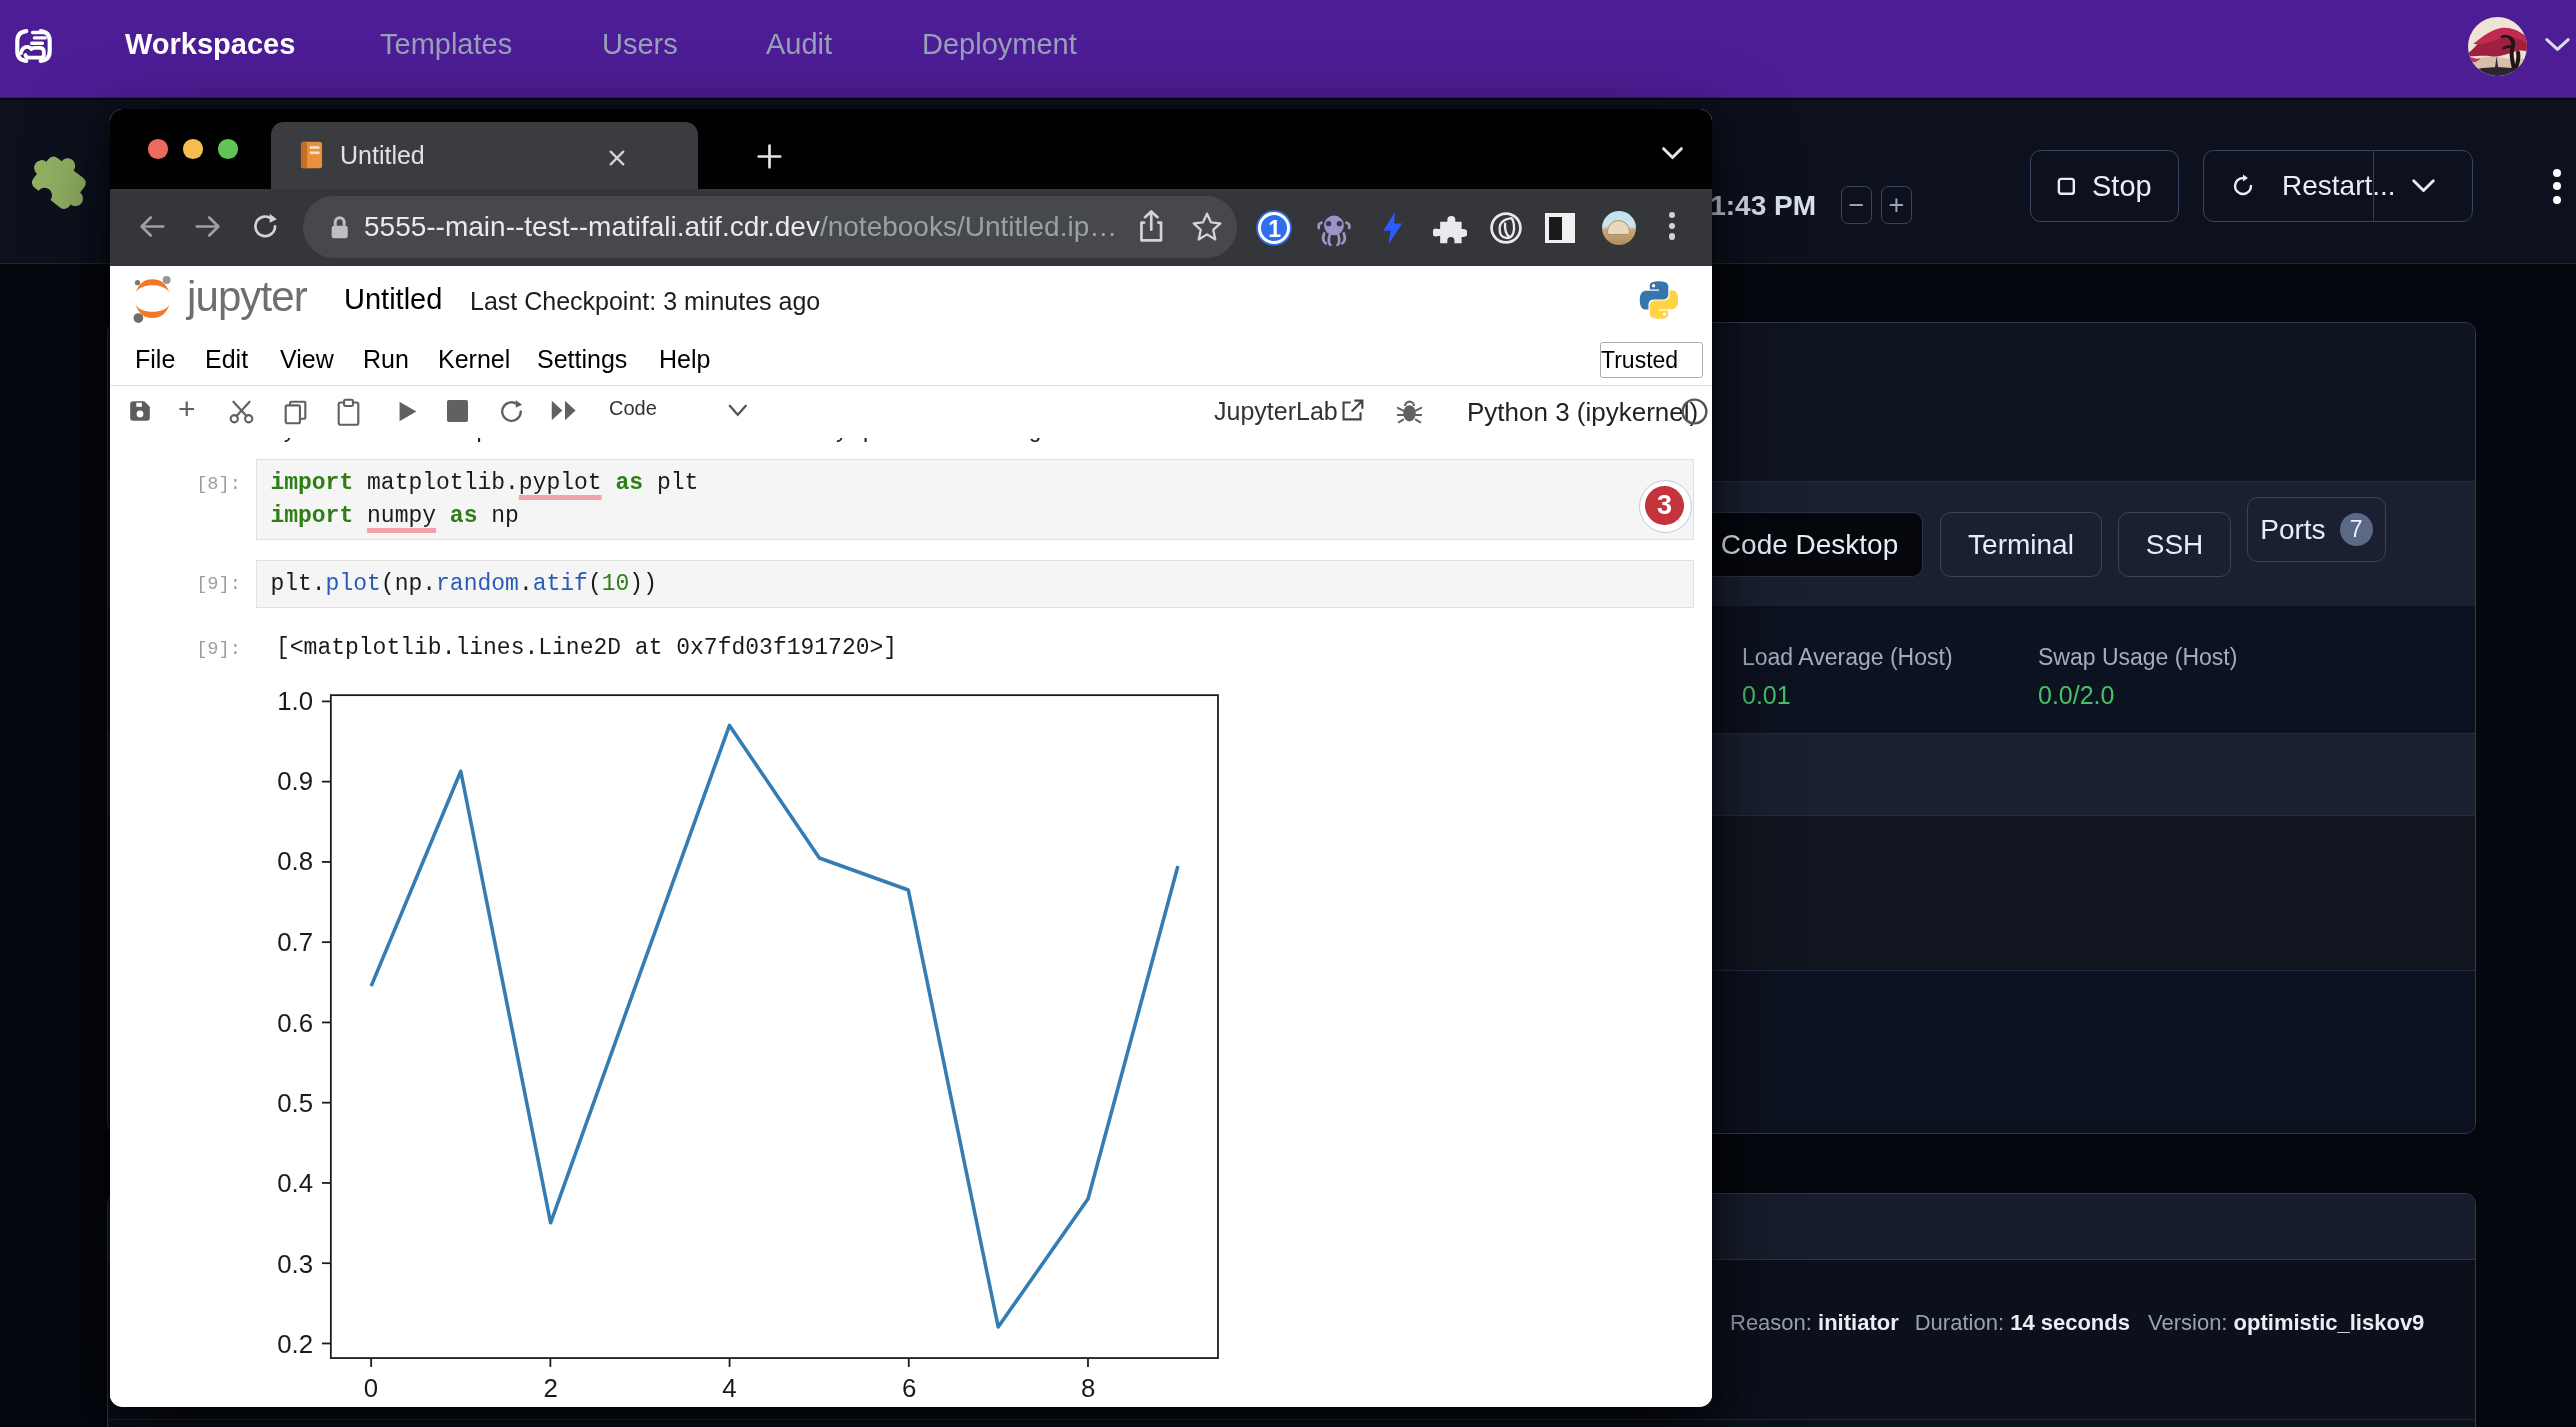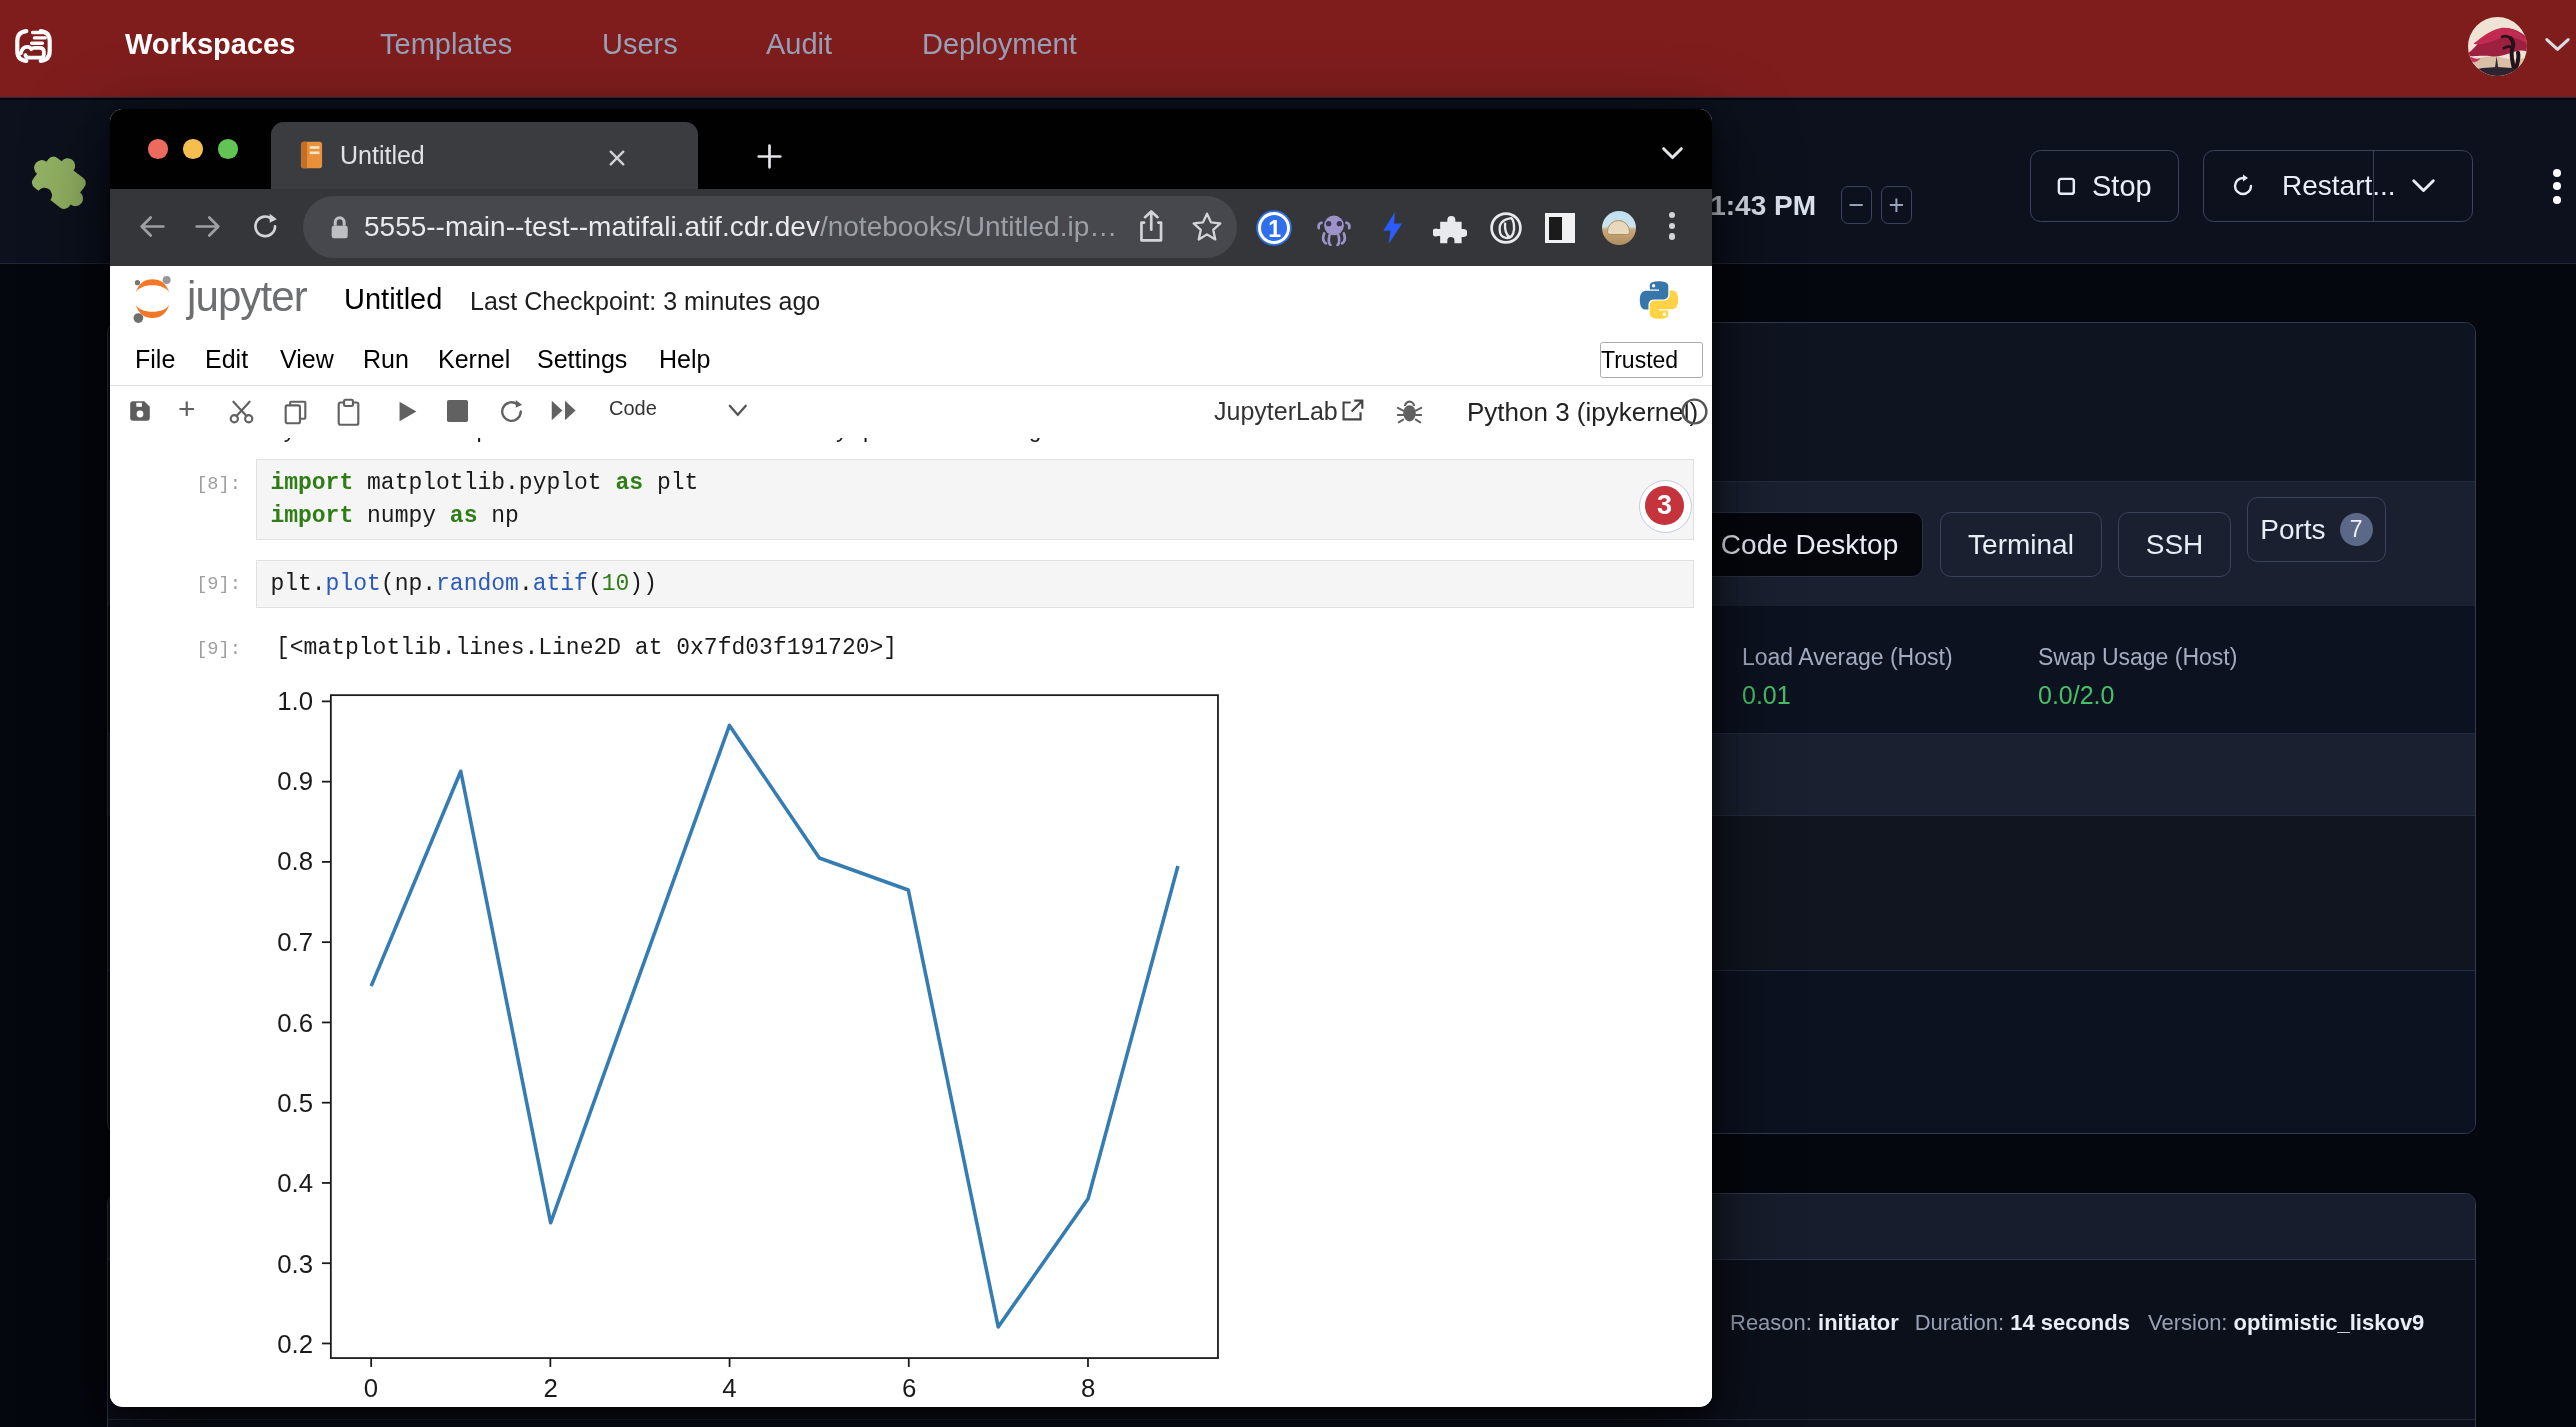--- a/index.html
+++ b/index.html
@@ -1,20 +1,20 @@
 <!DOCTYPE html>
 <html style="font-size:14.2px"><head>
 <meta charset="utf-8">
 <style>
   * { margin:0; padding:0; box-sizing:border-box; }
   html,body { width:2576px; height:1428px; overflow:hidden; background:#04070e;
     font-family:"Liberation Sans", sans-serif; }
   
   #nav { position:absolute; left:0; top:0; width:2576px; height:98px;
-    background:#7f1d1d; border-bottom:1.8px solid #252d40;text-decoration:underline; }
+    background:#4c1d95; border-bottom:1.8px solid #252d40;text-decoration:underline; }
   #nav .item { position:absolute; top:0; height:89px; line-height:89px;
     font-size:29px; color:#96a1b8; }
   #nav .item.active { color:#ffffff; font-weight:bold; }
   
   #band { position:absolute; left:0; top:100px; width:2576px; height:164px;
     background:#0c111d; border-bottom:0.9px solid #20283a; }
   
   #panel1 { position:absolute; left:107px; top:322px; width:2369px; height:812px;
     background:#0f1421; border:0.9px solid #313b54; border-radius:10.7px; overflow:hidden; }
   #panel2 { position:absolute; left:107px; top:1193px; width:2369px; height:267px;
@@ -41,21 +41,21 @@
   #jtoolbar { position:absolute; left:0; top:277px; width:1602px; height:53px; background:#fff;
     border-bottom:1.8px solid #dedede; }
   #jcontent { position:absolute; left:0; top:329px; width:1602px; height:968px; background:#fff; }
   .cell { position:absolute; left:146px; width:1438px; background:#f5f5f5; border:0.9px solid #e0e0e0; }
   .prompt { position:absolute; width:131px; text-align:right; font-family:"Liberation Mono", monospace;
     font-size:18.7px; color:#9e9e9e; }
   .code { font-family:"Liberation Mono", monospace; font-size:23px; color:#1a1a1a; white-space:pre; }
   .kw { color:#2e7d15; font-weight:bold; }
   .fn { color:#2b5bb8; }
   .num { color:#2e7d15; }
-  .wavy { text-decoration-style:solid; text-decoration-color:#f2a2aa;
+  .wavy { text-decoration:underline; text-decoration-style:solid; text-decoration-color:#f2a2aa;
     text-decoration-thickness:5.3px; text-underline-offset:6.2px; }
 </style>
 </head>
 <body>
 <div id="nav">
   <svg style="position:absolute;left:10.7px;top:28px" width="45" height="36" viewBox="0 0 50 40">
     <path d="M17 3.5 Q7 4.5 7 14.5 L7 25.5 Q7 35.5 17 36.5" fill="none" stroke="#fff" stroke-width="4.6" stroke-linecap="round"></path>
     <path d="M33 3.5 Q43 4.5 43 14.5 L43 25.5 Q43 35.5 33 36.5" fill="none" stroke="#fff" stroke-width="4.6" stroke-linecap="round"></path>
     <path d="M24 5 L36 5 M26 11 L38 11 M23 17 L35 17" stroke="#fff" stroke-width="3.8" stroke-linecap="round"></path>
     <path d="M11 28 q1.5-7 7-7 q3 0 4.5 2.5 q1.5-1.5 3.5-1.5 l6 0 q4.5 0 4.5 4.5 l0 3 q0 3.5-3.5 3.5 l-13 0 q-3.5 0-4-3" fill="none" stroke="#fff" stroke-width="4.2" stroke-linejoin="round" stroke-linecap="round"></path>

